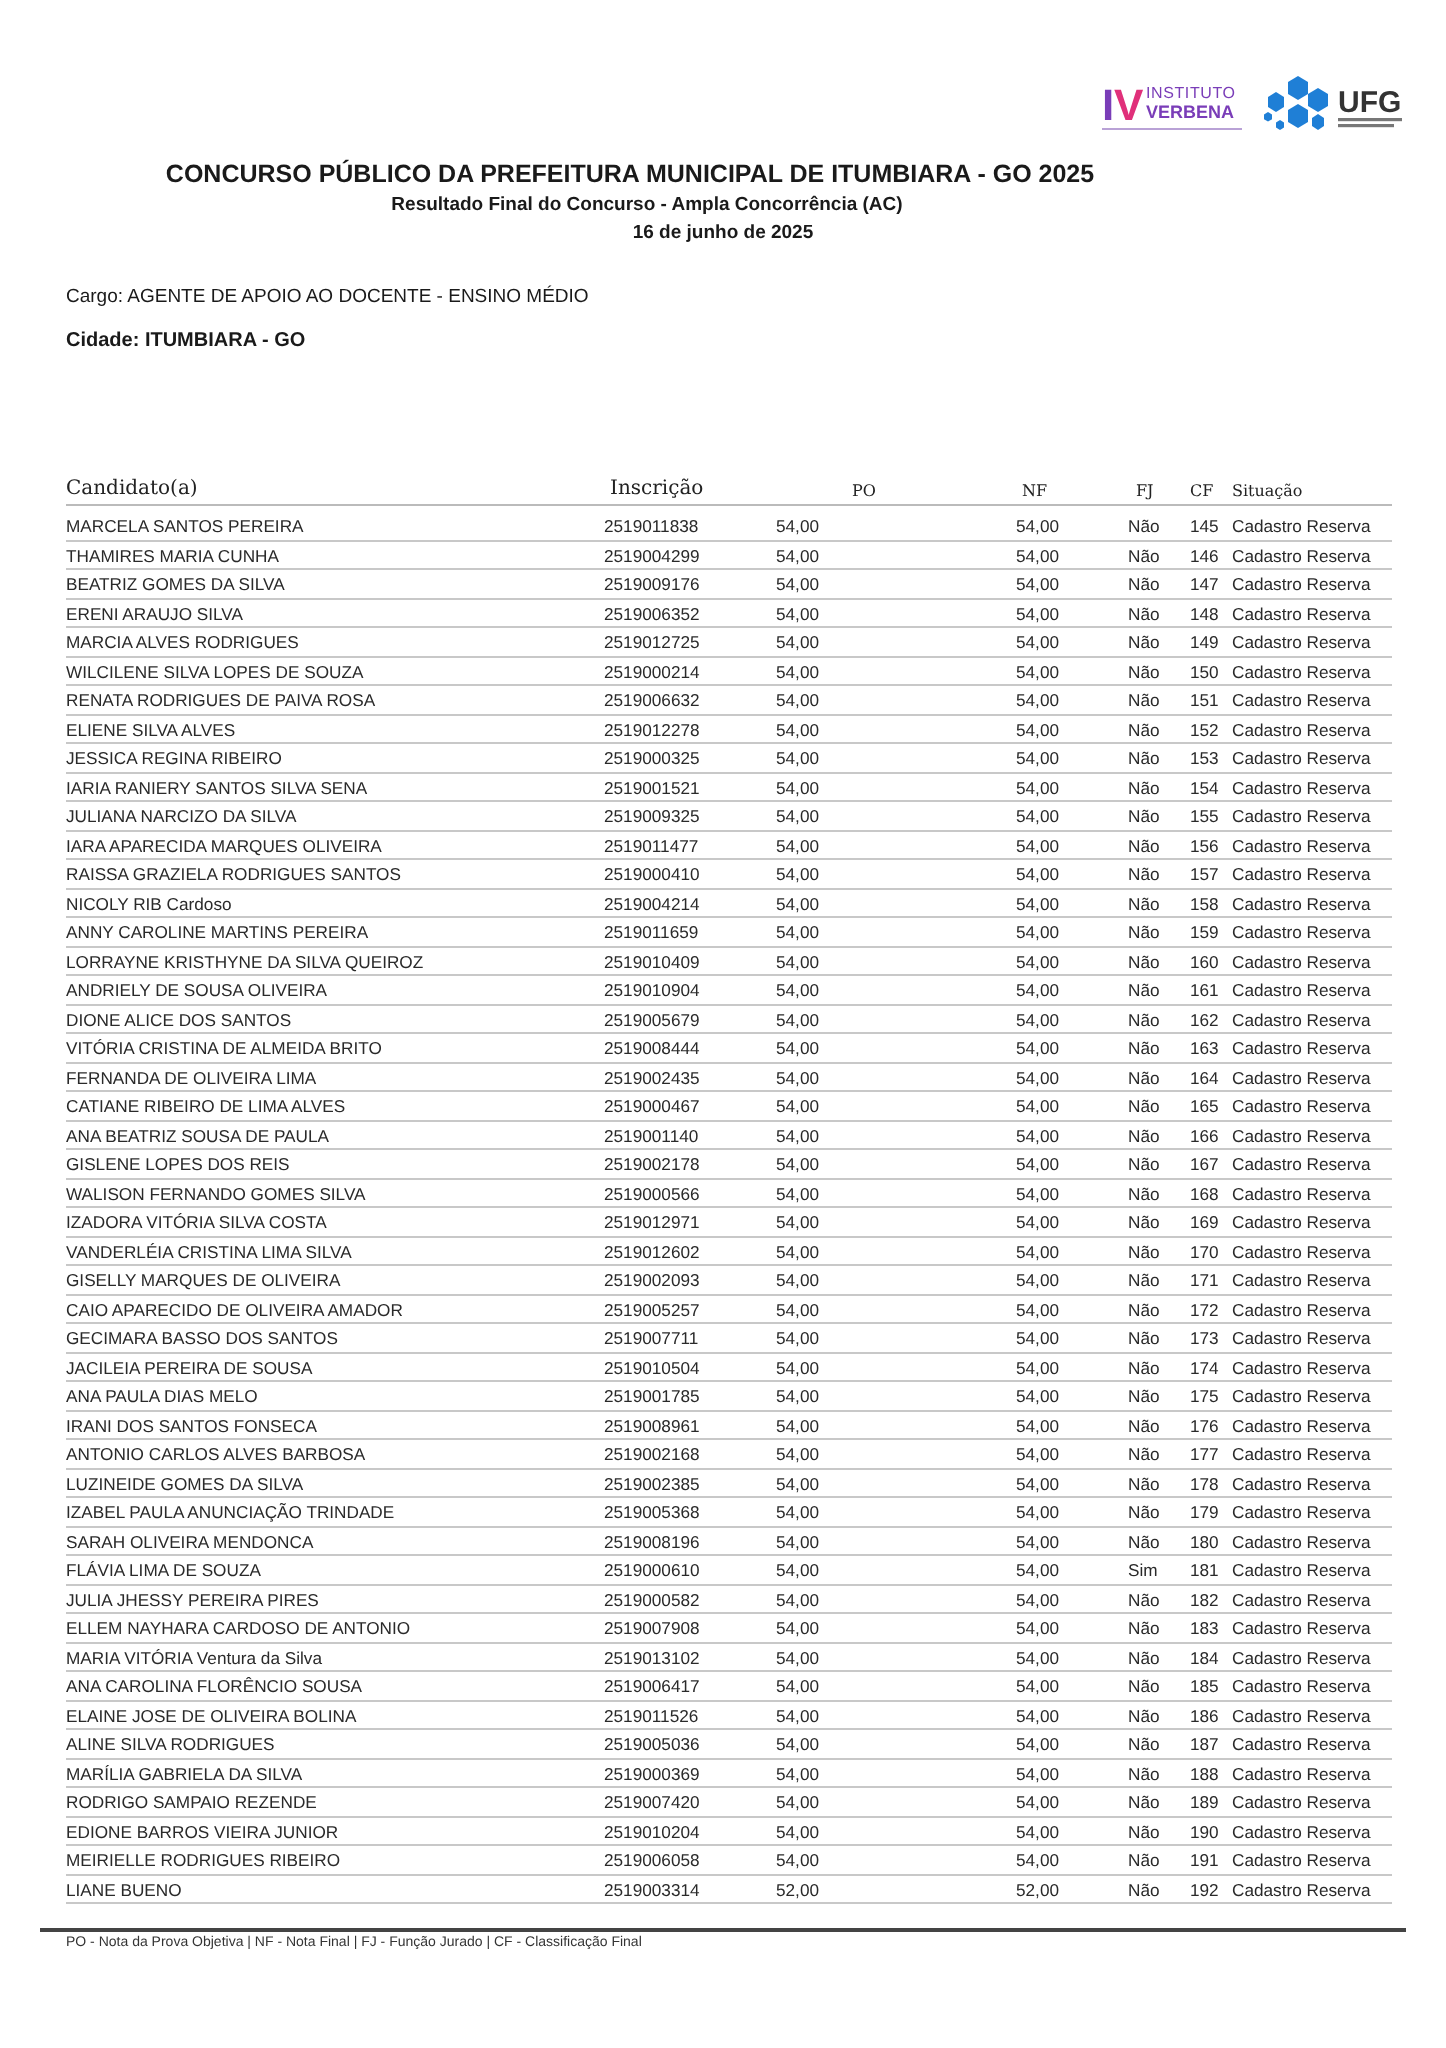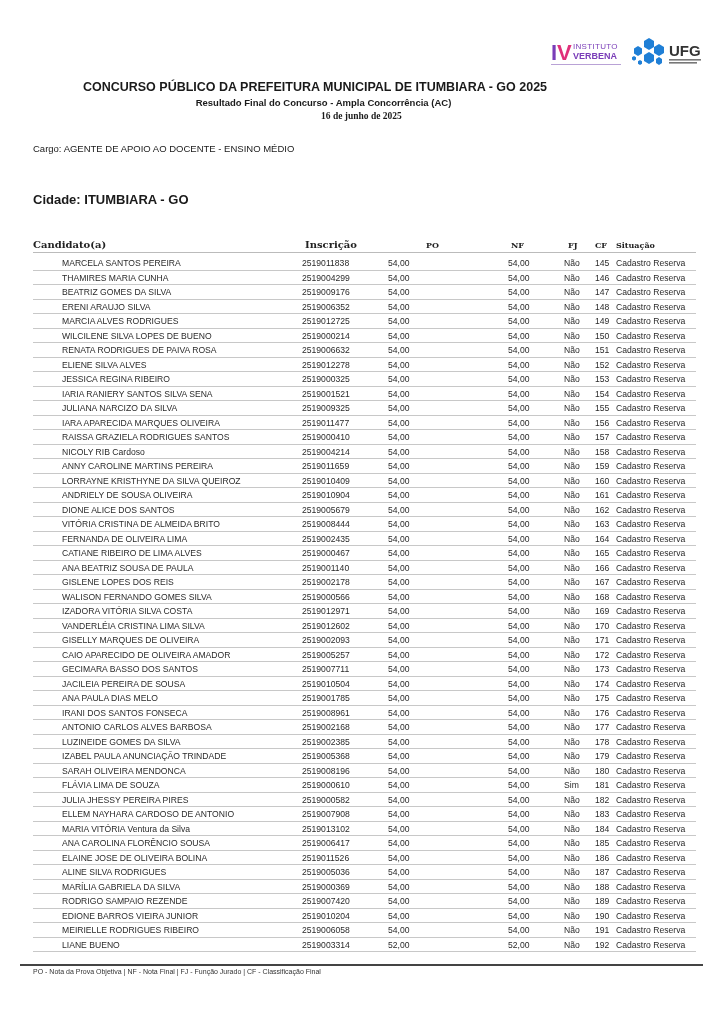--- a/index.html
+++ b/index.html
@@ -6,39 +6,39 @@
   body { width: 723px; height: 1024px; position: relative; overflow: hidden;
          font-family: "Liberation Sans", sans-serif; color: #1a1a1a; }
   .logos { position: absolute; top: 36px; left: 551px; width: 160px; height: 34px; }
   .logo-verbena { position: absolute; left: 0; top: 2px; width: 72px; height: 30px; }
   .logo-ufg { position: absolute; left: 78px; top: 0; width: 82px; height: 34px; }
   .title { position: absolute; top: 80px; left: 0; width: 630px; text-align: center;
            font-weight: bold; font-size: 12.5px; }
   .subtitle { position: absolute; top: 97px; left: 0; width: 647px; text-align: center;
               font-weight: bold; font-size: 9.5px; }
   .date { position: absolute; top: 111px; left: 0; width: 723px; text-align: center;
-          font-weight: bold; font-size: 9.5px; font-family: Liberation Serif, serif; }
+          font-weight: bold; font-size: 9.5px; }
   .cargo { position: absolute; top: 143px; left: 33px; font-weight: normal; font-size: 9.5px; }
-  .cidade { position: absolute; top: 192px; left: 33px; font-weight: bold; font-size: 13px; }
+  .cidade { position: absolute; top: 165px; left: 33px; font-weight: bold; font-size: 10px; }
   .thead { position: absolute; top: 236px; left: 33px; width: 663px; height: 16px;
-           font-family: "DejaVu Serif", serif; font-weight: bold; font-size: 8px; color: #222; text-align: right; }
+           font-family: "DejaVu Serif", serif; font-weight: normal; font-size: 8px; color: #222; text-align: right; }
   .thead span { position: absolute; bottom: 2px; }
   .thead .h-cand { left: 0; font-size: 10px; }
   .thead .h-insc { left: 272px; font-size: 10px; }
   .thead .h-po { left: 360px; margin-left: 33px; }
   .thead .h-nf { left: 478px; }
   .thead .h-fj { left: 535px; }
   .thead .h-cf { left: 562px; margin-top: 36px; }
   .thead .h-sit { left: 583px; }
   .head-line { position: absolute; top: 252px; left: 33px; width: 663px; height: 1px; background: #bbbbbb; }
   .rows { position: absolute; top: 256px; left: 33px; width: 663px; }
   .row { position: relative; height: 13.5px; border-bottom: 1.1px solid #c8c8c8;
          font-size: 8.6px; color: #2a2a2a; }
   .row span { position: absolute; top: 2px; white-space: nowrap; }
-  .c-name { left: 0; margin-left: 29px; }
+  .c-name { left: 0; }
   .c-insc { left: 269px; }
   .c-po { left: 355px; }
   .c-nf { left: 475px; }
   .c-fj { left: 531px; }
   .c-cf { left: 562px; }
   .c-sit { left: 583px; }
   .bottom-line { position: absolute; top: 964px; left: 20px; width: 683px; height: 1.6px; background: #444; }
   .legend { position: absolute; top: 968px; left: 33px; font-size: 7px; color: #333; }
 </style>
 </head>
@@ -126,21 +126,21 @@
     <div class="row">
       <span class="c-name">MARCIA ALVES RODRIGUES</span>
       <span class="c-insc">2519012725</span>
       <span class="c-po">54,00</span>
       <span class="c-nf">54,00</span>
       <span class="c-fj">Não</span>
       <span class="c-cf">149</span>
       <span class="c-sit">Cadastro Reserva</span>
     </div>
     <div class="row">
-      <span class="c-name">WILCILENE SILVA LOPES DE BUENO</span>
+      <span class="c-name">WILCILENE SILVA LOPES DE SOUZA</span>
       <span class="c-insc">2519000214</span>
       <span class="c-po">54,00</span>
       <span class="c-nf">54,00</span>
       <span class="c-fj">Não</span>
       <span class="c-cf">150</span>
       <span class="c-sit">Cadastro Reserva</span>
     </div>
     <div class="row">
       <span class="c-name">RENATA RODRIGUES DE PAIVA ROSA</span>
       <span class="c-insc">2519006632</span>

